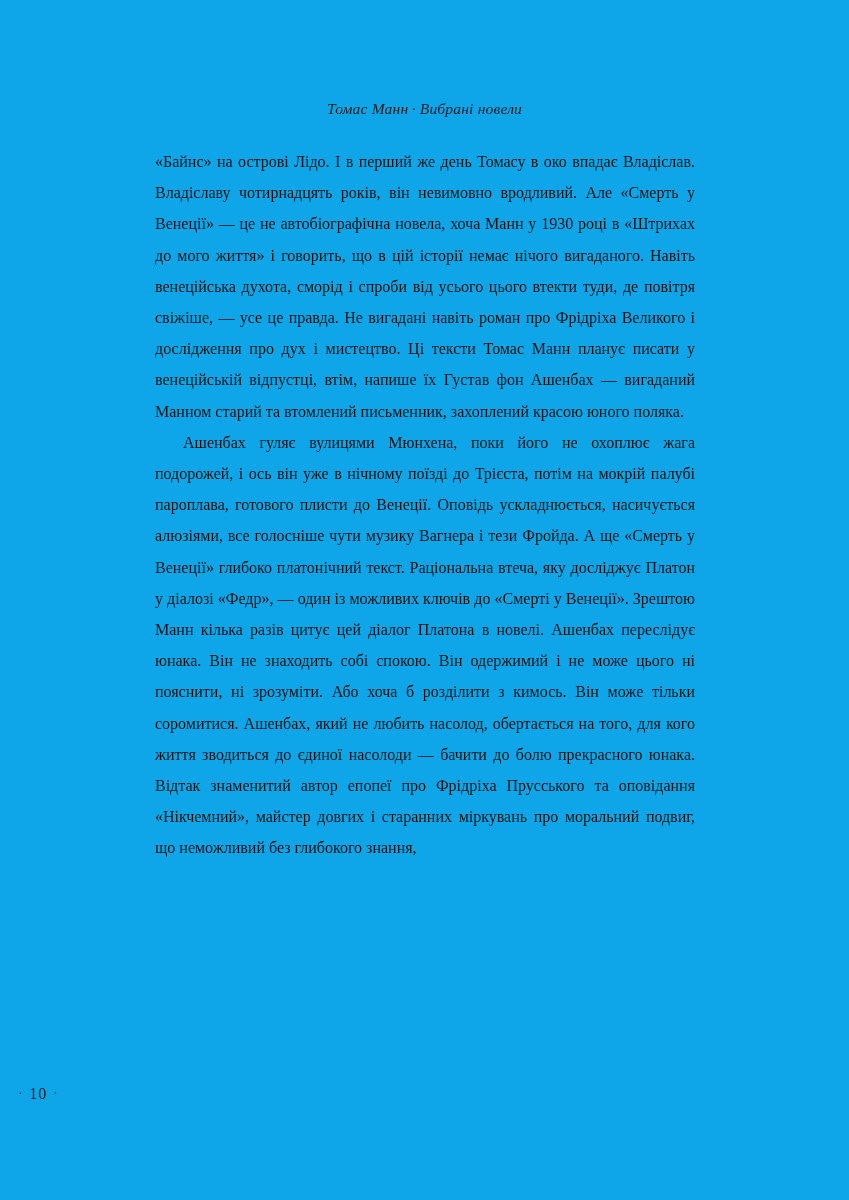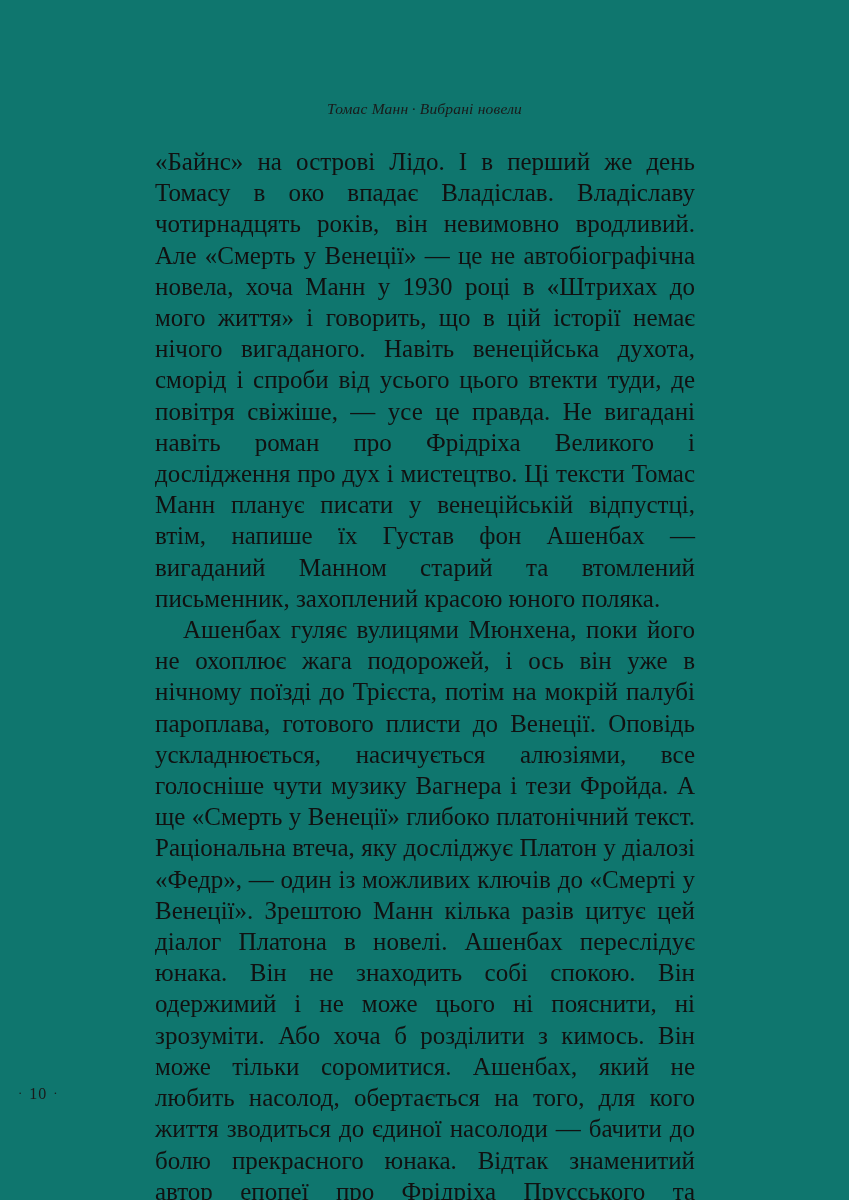--- a/index.html
+++ b/index.html
@@ -11,21 +11,21 @@
     width: 849px;
     height: 1200px;
     overflow: hidden;
     font-family: "Liberation Serif", "DejaVu Serif", serif;
     color: #111111;
   }
   .page {
     position: relative;
     width: 849px;
     height: 1200px;
-    background: #0f766e;
+    background: #0ea5e9;
     box-sizing: border-box;
   }
   .running-head {
     position: absolute;
     top: 100px;
     left: 0;
     width: 849px;
     text-align: center;
     font-size: 15.5px;
     font-style: italic;
@@ -37,21 +37,21 @@
     padding: 0 3px;
   }
   .text-block {
     position: absolute;
     top: 146px;
     left: 155px;
     width: 540px;
   }
   p {
     margin: 0;
-    font-size: 25px;
+    font-size: 16px;
     line-height: 31.2px;
     text-align: justify;
     text-justify: inter-word;
     color: #111111;
     hyphens: manual;
   }
   p.indent {
     text-indent: 28px;
     font-family: Liberation Serif, serif;
   }

